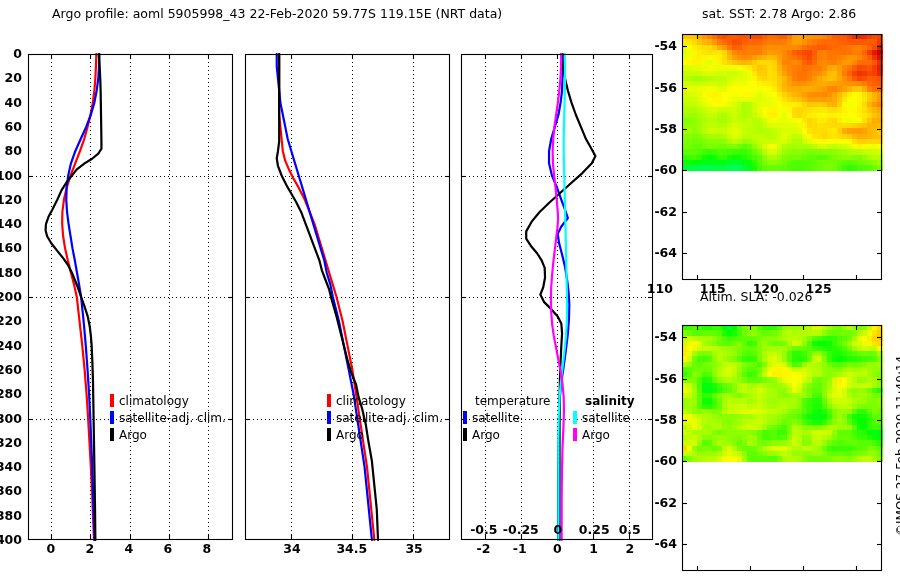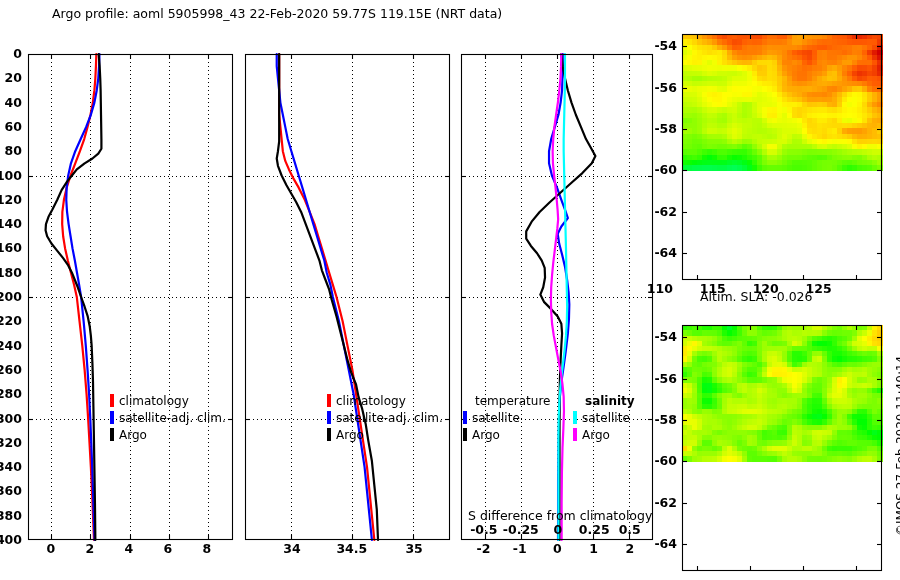--- a/index.html
+++ b/index.html
@@ -172,30 +172,30 @@
       <div class="tick" style="position: absolute; left: 128.226px; top: 0px;">1</div>
       <div class="tick" style="position: absolute; left: 164.453px; top: 0px;">2</div>
     </div>
   <div class="abs" id="xtick-dif-top" style="left:461px;top:522px;width:192px;height:18px;">
       <div class="tick" style="position: absolute; left: 9.14717px; top: 0px;">-0.5</div>
       <div class="tick" style="position: absolute; left: 41.7736px; top: 0px;">-0.25</div>
       <div class="tick" style="position: absolute; left: 92.4px; top: 0px;">0</div>
       <div class="tick" style="position: absolute; left: 117.826px; top: 0px;">0.25</div>
       <div class="tick" style="position: absolute; left: 157.653px; top: 0px;">0.5</div>
     </div>
-  <div class="abs axlab" style="left:468px;top:508px;">S difference from climatology</div>
   <div class="abs" id="leg-dif" style="left:463px;top:394px;">
       <div class="leg" style="position: absolute; left: 12px; top: 0px;">temperature</div>
       <div class="leg" style="position: absolute; left: 0px; top: 17px;"><span class="swatch" style="background:#0000ff"></span><span>satellite</span></div>
       <div class="leg" style="position: absolute; left: 0px; top: 34px;"><span class="swatch" style="background:#000000"></span><span>Argo</span></div>
       <div class="leg" style="position: absolute; left: 122px; top: 0px; font-weight: bold;">salinity</div>
       <div class="leg" style="position: absolute; left: 110px; top: 17px;"><span class="swatch" style="background:#00ffff"></span><span>satellite</span></div>
       <div class="leg" style="position: absolute; left: 110px; top: 34px;"><span class="swatch" style="background:#ff00ff"></span><span>Argo</span></div>
     </div>
 
+  <div class="abs ptitle" id="sst-title" style="left:702px;top:6px;">sat. SST: 2.78 Argo: 2.86</div>
   <div class="abs" style="left:682px;top:34px;width:200px;height:246px;">
     <svg id="svg-sst" width="200" height="246">
         <g>
           <rect x="0.00" y="0.00" width="5.60" height="5.85" fill="#ffc600" shape-rendering="crispEdges"></rect>
           <rect x="5.00" y="0.00" width="5.60" height="5.85" fill="#ffc600" shape-rendering="crispEdges"></rect>
           <rect x="10.00" y="0.00" width="5.60" height="5.85" fill="#ffc100" shape-rendering="crispEdges"></rect>
           <rect x="15.00" y="0.00" width="5.60" height="5.85" fill="#ffac00" shape-rendering="crispEdges"></rect>
           <rect x="20.00" y="0.00" width="5.60" height="5.85" fill="#ff9500" shape-rendering="crispEdges"></rect>
           <rect x="25.00" y="0.00" width="5.60" height="5.85" fill="#ff8300" shape-rendering="crispEdges"></rect>
           <rect x="30.00" y="0.00" width="5.60" height="5.85" fill="#ff6f00" shape-rendering="crispEdges"></rect>

